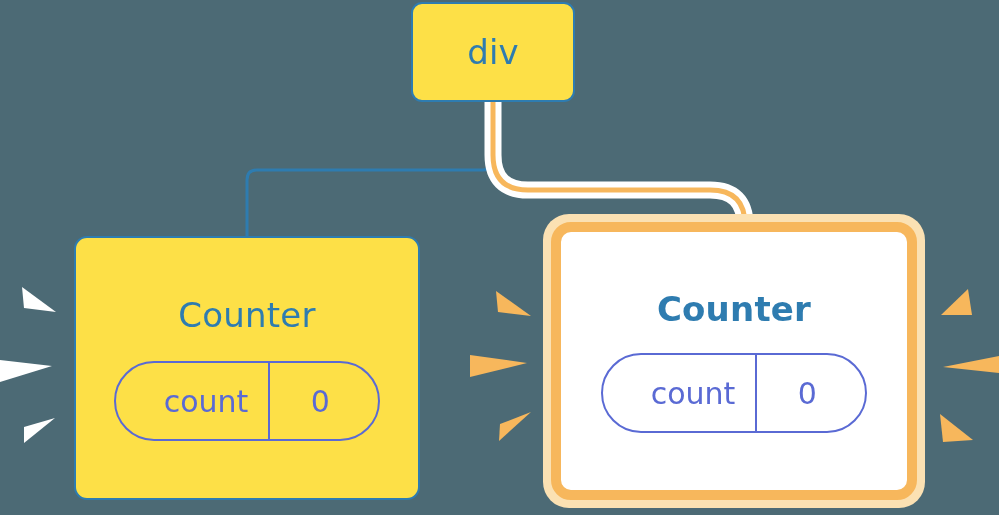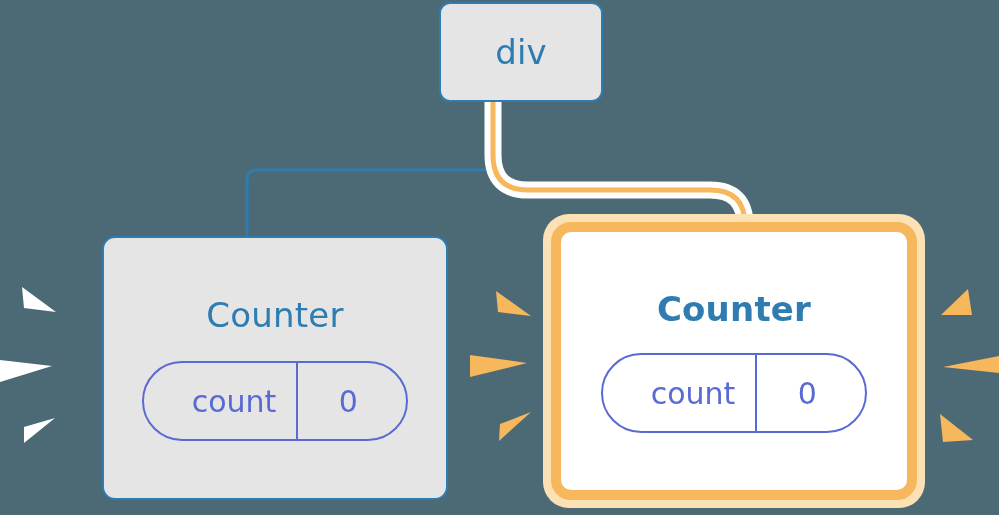--- a/index.html
+++ b/index.html
@@ -24,23 +24,22 @@
     top: 0;
     width: 999px;
     height: 515px;
   }
   #edges { z-index: 1; }
   #sparks { z-index: 2; }
 
   .node {
     position: absolute;
     box-sizing: border-box;
-    background: #e5e5e5;
+    background: #fde047;
     z-index: 3;
-    margin-left: 28px;
   }
 
   
   .node-root {
     left: 411px;
     top: 2px;
     width: 164px;
     height: 100px;
     border: 2px solid #2e7cb0;
     border-radius: 11px;

